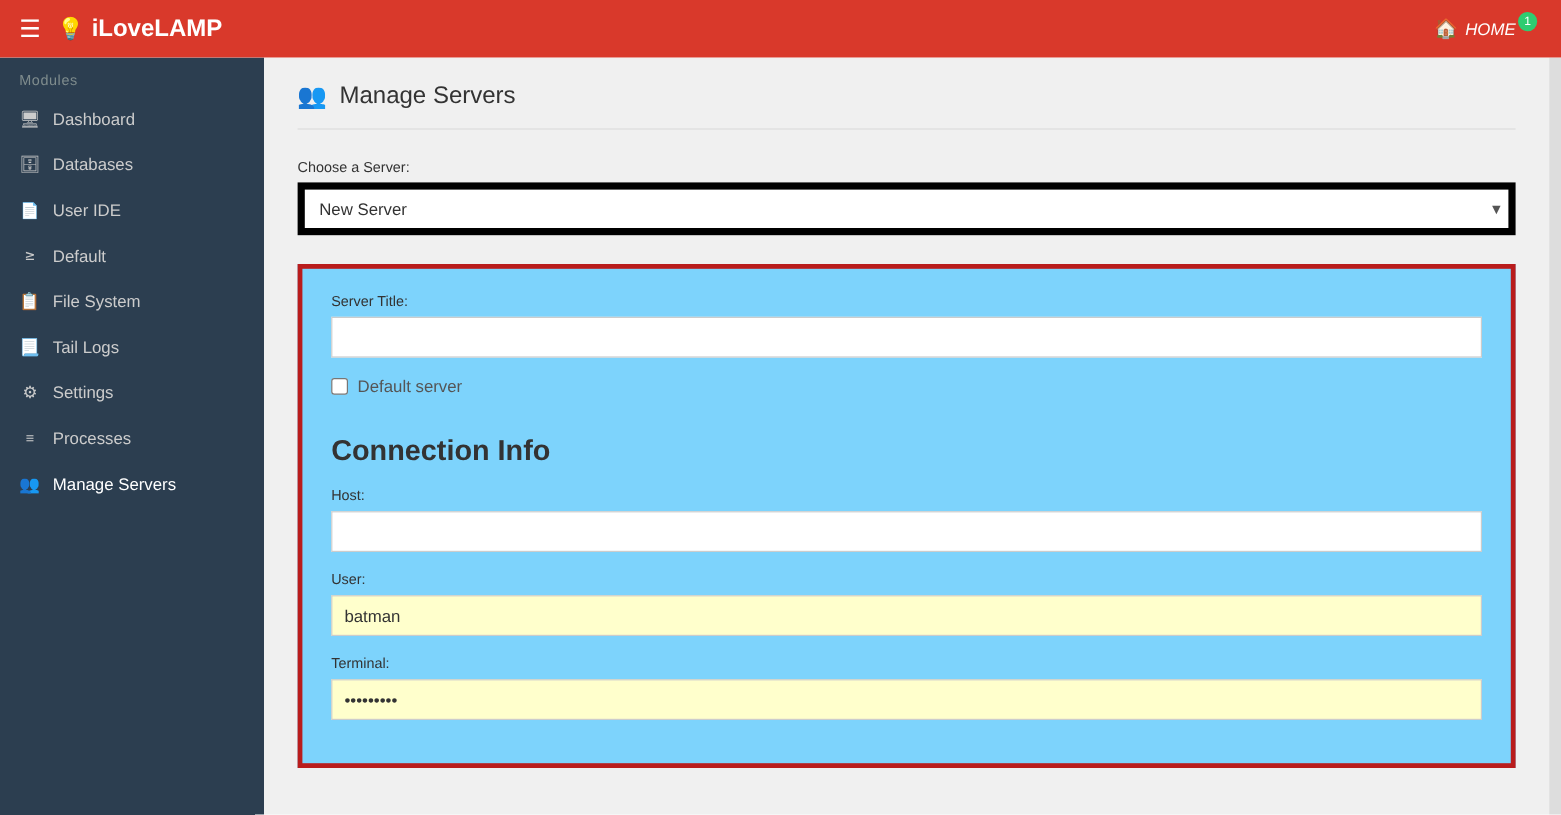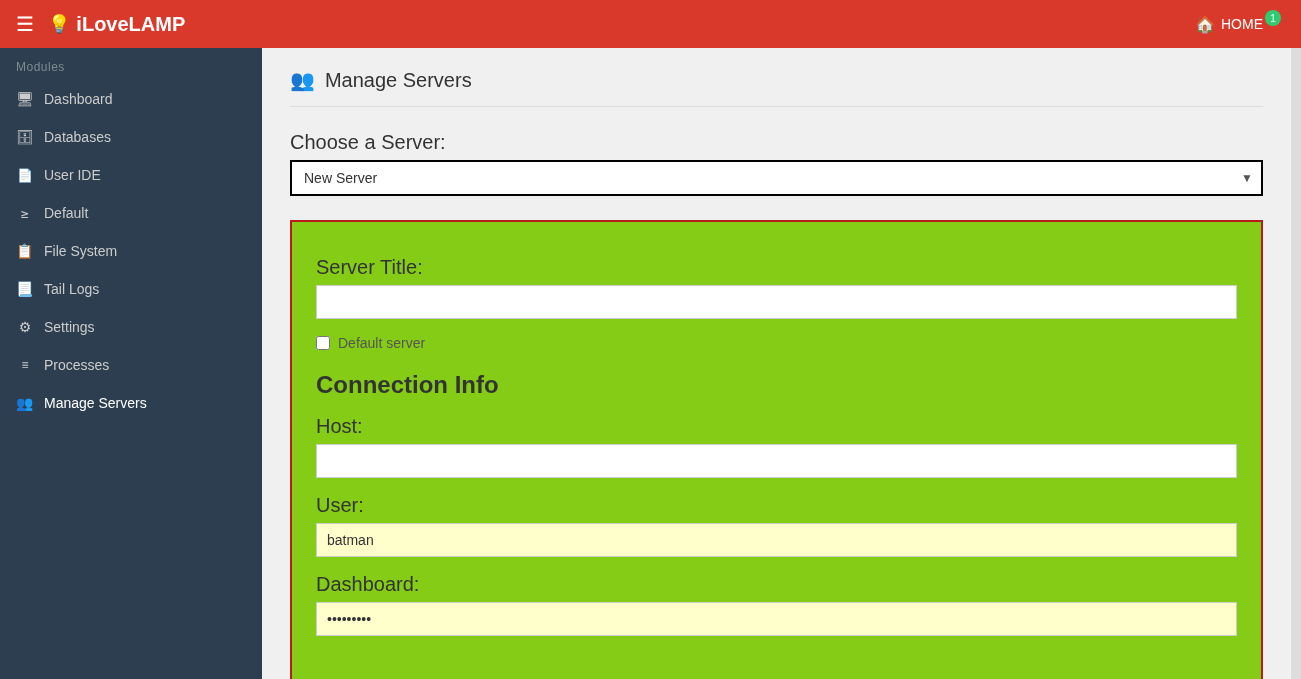--- a/index.html
+++ b/index.html
@@ -52,21 +52,21 @@
     .main-layout {
       display: flex;
       flex: 1;
       overflow: hidden;
     }
 
     
     .sidebar {
       background-color: #2c3e50;
       color: #ccc;
-      width: 262px;
+      width: 220px;
       flex-shrink: 0;
       display: flex;
       flex-direction: column;
       overflow-y: auto;
     }
     .sidebar-section-label {
       font-size: 12px;
       color: #7f8c8d;
       padding: 12px 16px 6px;
       text-transform: none;
@@ -97,71 +97,71 @@
       align-items: center;
       gap: 10px;
       margin-bottom: 24px;
       border-bottom: 1px solid #ddd;
       padding-bottom: 14px;
     }
     .page-header-icon { font-size: 20px; color: #555; }
     .page-title { font-size: 20px; color: #333; font-weight: normal; }
     .choose-server-section { margin-bottom: 24px; }
     .field-label {
-      font-size: 20px;
+      font-size: 12px;
       color: #333;
       margin-bottom: 6px;
       display: block;
     }
     .select-wrapper {
       position: relative;
     }
     .form-select {
       width: 100%;
       padding: 8px 12px;
       font-size: 14px;
-      border: 2px solid #000000;
+      border: 6px solid #000000;
       background: white;
       appearance: none;
       -webkit-appearance: none;
       cursor: pointer;
       color: #333;
     }
     .select-arrow {
       position: absolute;
       right: 10px;
       top: 50%;
       transform: translateY(-50%);
       pointer-events: none;
       color: #555;
       font-size: 12px;
     }
 
     
     .server-form {
-      background-color: #84cc16;
-      padding: 34px 24px;
-      border: 2px solid #b91c1c;
+      background-color: #7dd3fc;
+      padding: 20px 24px;
+      border: 4px solid #b91c1c;
     }
     .form-group { margin-bottom: 16px; }
     .form-input {
       width: 100%;
       padding: 8px 10px;
       font-size: 14px;
       border: 1px solid #ccc;
       background: white;
       color: #333;
     }
     .form-input.autofill { background-color: #ffffcc; }
     .form-input.autofill-password { background-color: #ffffcc; }
     .checkbox-row {
       display: flex;
       align-items: center;
       gap: 8px;
-      margin-bottom: 20px;
+      margin-bottom: 32px;
     }
     .checkbox-row input[type="checkbox"] { width: 14px; height: 14px; }
     .checkbox-label { font-size: 14px; color: #555; }
 
     .section-heading {
       font-size: 24px;
       font-weight: bold;
       color: #333;
       margin-bottom: 16px;
     }
@@ -184,21 +184,21 @@
 <div class="header">
   <div style="display:flex;align-items:center;gap:14px;">
     <span class="hamburger">☰</span>
     <div class="header-logo">
       <span class="bulb-icon">💡</span>
       <span>iLoveLAMP</span>
     </div>
   </div>
   <div class="header-right">
     <span style="font-size:16px;">🏠</span>
-    <span style="cursor:pointer;">HOME</span>
+    <span style="cursor:pointer;font-style:italic;">HOME</span>
     <span class="home-badge">1</span>
   </div>
 </div>
 
 <div class="main-layout">
 
   <div class="sidebar">
     <div class="sidebar-section-label">Modules</div>
 
     <div class="sidebar-item">
@@ -274,21 +274,21 @@
         <label class="field-label">Host:</label>
         <input type="text" class="form-input" value="" style="">
       </div>
 
       <div class="form-group">
         <label class="field-label">User:</label>
         <input type="text" class="form-input autofill" value="batman" style="">
       </div>
 
       <div class="form-group">
-        <label class="field-label">Dashboard:</label>
+        <label class="field-label">Terminal:</label>
         <input type="password" class="form-input autofill-password" value="password1" style="">
       </div>
 
 
     </div>
   </div>
 
   <div class="right-scrollbar"></div>
 </div>
 

